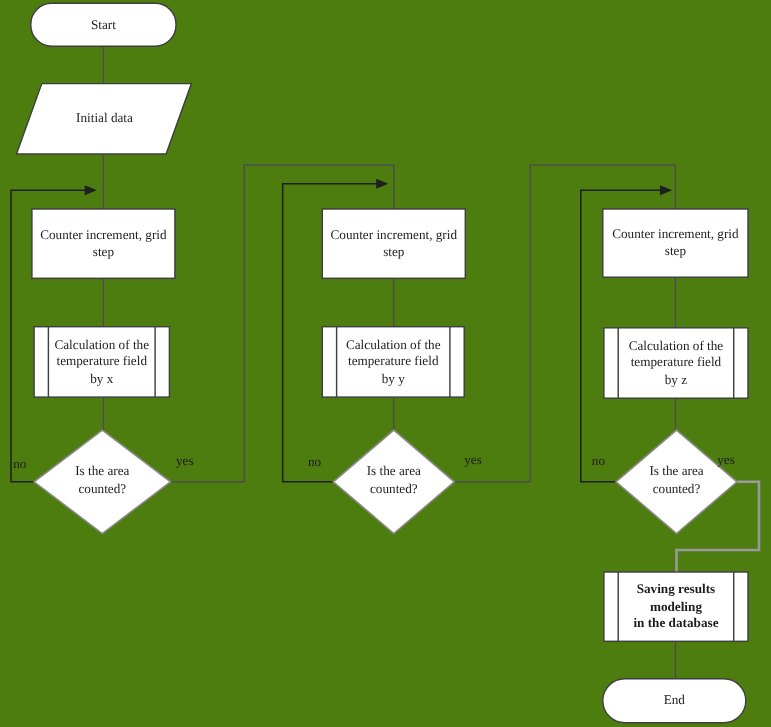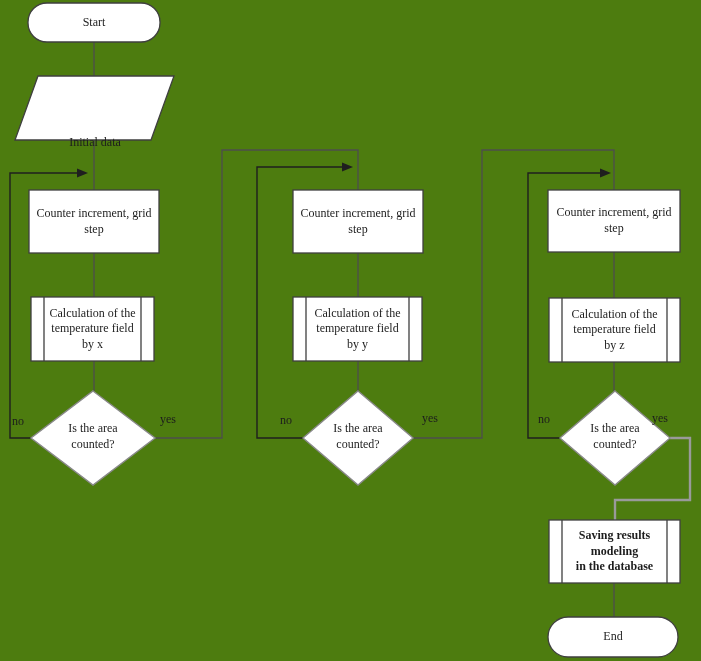--- a/index.html
+++ b/index.html
@@ -98,21 +98,21 @@
 
     <g fill="#ffffff" stroke-width="1.4" stroke="#8a8a8a">
       <polygon points="93,391 155,438 93,485 31,438"></polygon>
       <polygon points="358,391 413,438 358,485 303,438"></polygon>
       <polygon points="615,391 670,438 615,485 560,438"></polygon>
     </g>
   </svg>
 
   <div class="label boxed" style="left:28px; top:3px; width:132px; height:39px;">Start</div>
 
-  <div class="label boxed" style="left:30px; top:76px; width:130px; height:64px;margin-top:35px;">Initial data</div>
+  <div class="label boxed" style="left:30px; top:76px; width:130px; height:64px;">Initial data</div>
 
   <div class="label boxed" style="left:29px; top:190px; width:130px; height:63px;">Counter increment, grid
 step</div>
   <div class="label boxed" style="left:44px; top:297px; width:97px; height:64px;">Calculation of the
 temperature field
 by x</div>
   <div class="label" style="left:43px; top:421px; width:100px;">Is the area
 counted?</div>
   <div class="label small" style="left:4px; top:415px; width:28px;">no</div>
   <div class="label small" style="left:152px; top:413px; width:32px;">yes</div>

